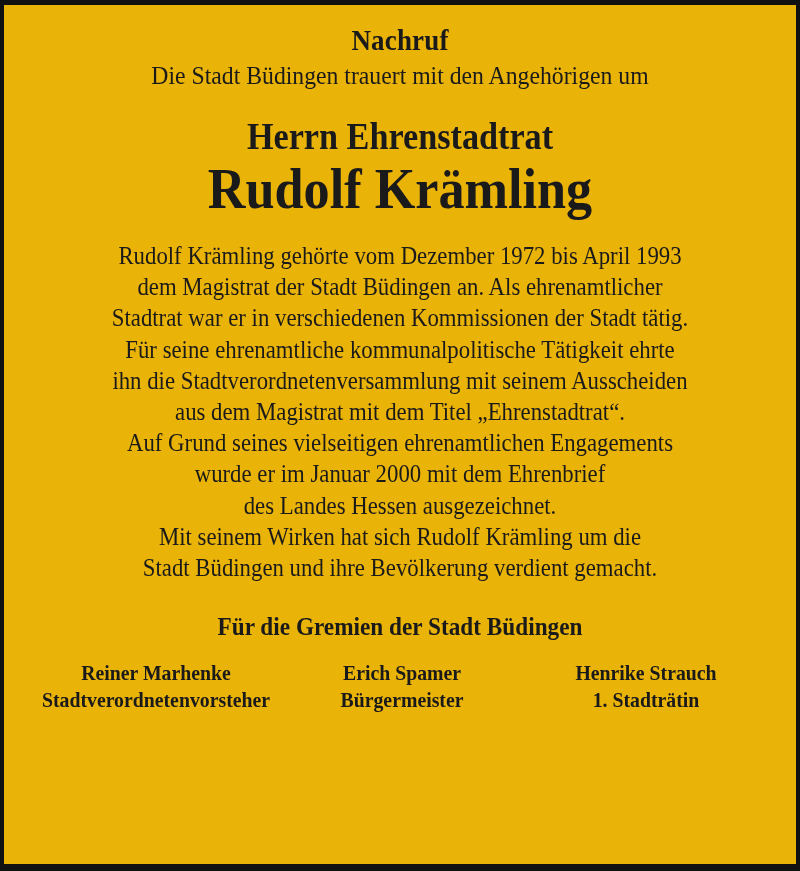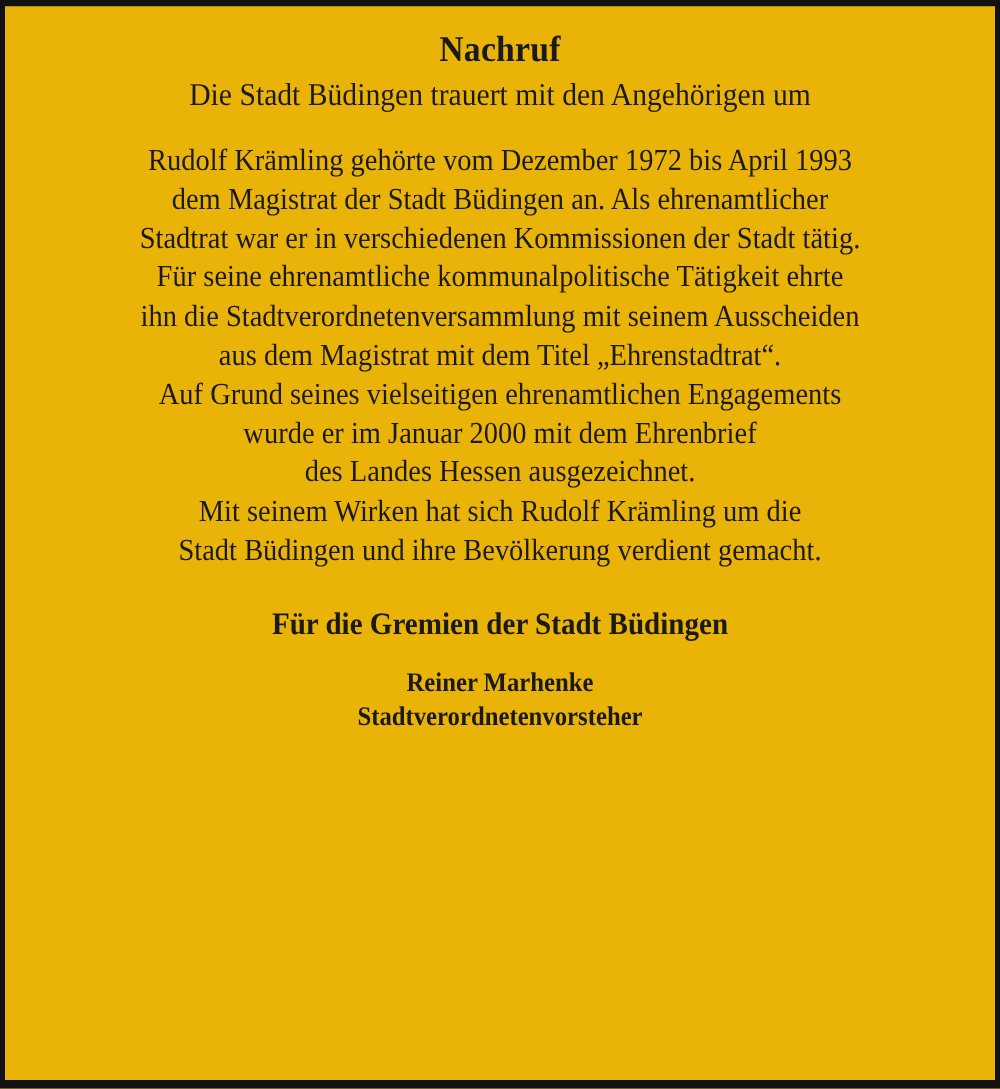--- a/index.html
+++ b/index.html
@@ -141,20 +141,24 @@
 </head>
 <body>
 
 <div id="notice">
   <div class="inner">
 
     <div class="title">Nachruf</div>
 
     <div class="subtitle">Die Stadt Büdingen trauert mit den Angehörigen um</div>
 
+    <div class="name-block">
+      <div class="honorific">Herrn Ehrenstadtrat</div>
+      <div class="fullname">Rudolf Krämling</div>
+    </div>
 
     <div class="body-block">
 
       <div>
         <div class="body-line">Rudolf Krämling gehörte vom Dezember 1972 bis April 1993</div>
         <div class="body-line">dem Magistrat der Stadt Büdingen an. Als ehrenamtlicher</div>
         <div class="body-line">Stadtrat war er in verschiedenen Kommissionen der Stadt tätig.</div>
         <div class="body-line">Für seine ehrenamtliche kommunalpolitische Tätigkeit ehrte</div>
         <div class="body-line">ihn die Stadtverordnetenversammlung mit seinem Ausscheiden</div>
         <div class="body-line">aus dem Magistrat mit dem Titel „Ehrenstadtrat“.</div>
@@ -172,18 +176,26 @@
 
     <div class="gremien">Für die Gremien der Stadt Büdingen</div>
 
     <div class="signatures">
 
       <div class="sig-col">
         <div class="sig-name">Reiner Marhenke</div>
         <div class="sig-role">Stadtverordnetenvorsteher</div>
       </div>
 
-
+      <div class="sig-col">
+        <div class="sig-name">Erich Spamer</div>
+        <div class="sig-role">Bürgermeister</div>
+      </div>
+
+      <div class="sig-col">
+        <div class="sig-name">Henrike Strauch</div>
+        <div class="sig-role">1. Stadträtin</div>
+      </div>
 
     </div>
 
   </div>
 </div>
 
 </body></html>

